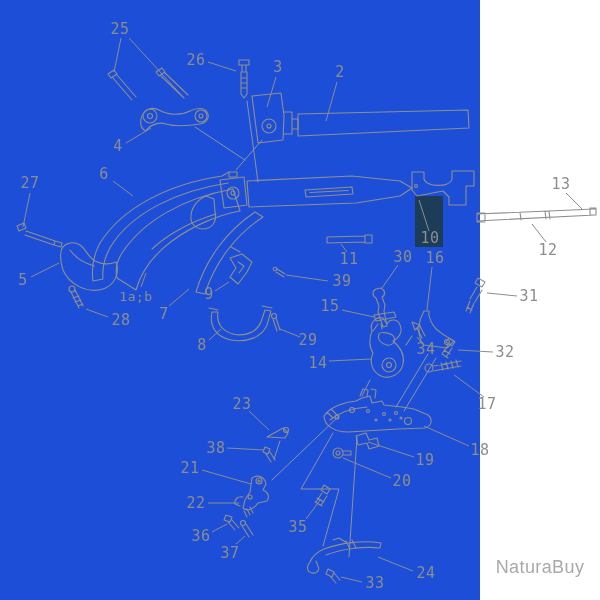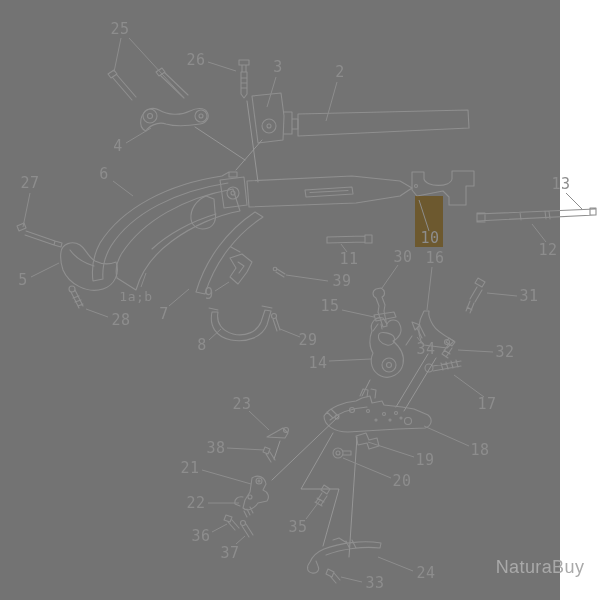--- a/index.html
+++ b/index.html
@@ -1,16 +1,16 @@
 <!DOCTYPE html>
 <html><head>
 <meta charset="utf-8">
 <style>
   html,body{margin:0;padding:0;background:#fff;width:600px;height:600px;overflow:hidden}
-  .stage{position:relative;width:560px;height:600px;background:#737373}
+  .stage{position:relative;width:480px;height:600px;background:#1d4ed8}
   svg{display:block}
   .part{stroke:#8f8f8f;fill:none;stroke-width:1.1;stroke-linecap:round;stroke-linejoin:round}
   .thin{stroke:#9a9a9a;stroke-width:0.9}
   .leader{stroke:#8d8d8d;stroke-width:1;fill:none}
   .part-label{font-family:"DejaVu Sans Mono",monospace;font-size:15px;fill:#8d8d8d;text-anchor:middle;letter-spacing:.5px}
   .part-label.small{font-size:13px}
   .hl-rect{mix-blend-mode:multiply}
   .watermark{font-family:"Liberation Sans",sans-serif;font-size:18px;letter-spacing:.4px;text-anchor:middle}
 </style>
 </head>

